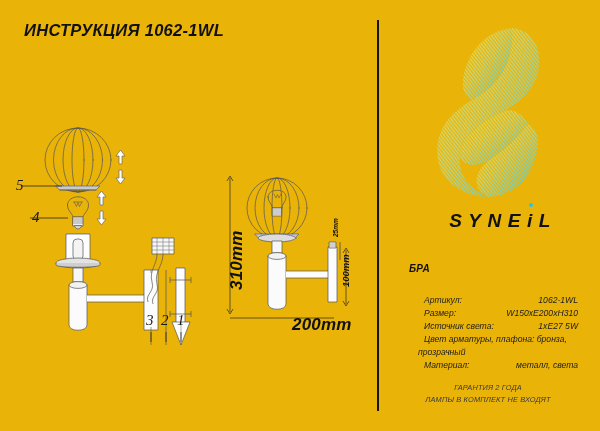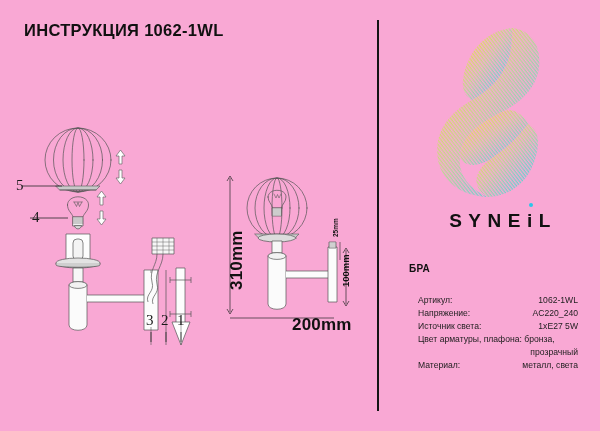--- a/index.html
+++ b/index.html
@@ -4,24 +4,25 @@
 <style>
   html, body {
     margin: 0;
     padding: 0;
     background: #ffffff;
   }
   #page {
     position: relative;
     width: 600px;
     height: 431px;
-    background: #f9a8d4;
+    background: #eab308;
     overflow: hidden;
     font-family: "Liberation Sans", sans-serif;
     color: #1a1a1a;
+    font-style: italic;
   }
 
   
   #title {
     position: absolute;
     left: 24px;
     top: 21px;
     font-size: 16.5px;
     font-weight: bold;
     letter-spacing: 0.3px;
@@ -141,27 +142,28 @@
     top: 294px;
     width: 160px;
     font-size: 8.6px;
     color: #1d1d1d;
   }
   .spec-row {
     display: flex;
     justify-content: space-between;
     align-items: center;
     line-height: 1.52;
+    margin-left: 6px;
   }
   .spec-label { white-space: nowrap; }
   .spec-value { white-space: nowrap; text-align: right; }
   .spec-row.wide { display: block; line-height: 1.52; }
   .spec-row.wide .spec-label { display: inline; }
   .spec-cont {
-    text-align: right;
+    text-align: left;
     line-height: 1.52;
   }
 
   #warranty {
     position: absolute;
     left: 398px;
     top: 382px;
     width: 180px;
     text-align: center;
     font-size: 7.4px;
@@ -398,31 +400,35 @@
   <div id="wordmark"><span>SYNE</span><span class="dotted">i</span><span>L</span></div>
 
   <div id="product-type">БРА</div>
 
   <div id="spec-table">
     <div class="spec-row">
       <span class="spec-label">Артикул:</span>
       <span class="spec-value">1062-1WL</span>
     </div>
     <div class="spec-row">
-      <span class="spec-label">Напряжение:</span>
-      <span class="spec-value">AC220_240</span>
+      <span class="spec-label">Размер:</span>
+      <span class="spec-value">W150xE200xH310</span>
     </div>
     <div class="spec-row">
       <span class="spec-label">Источник света:</span>
       <span class="spec-value">1xE27 5W</span>
     </div>
     <div class="spec-row wide">
       <span class="spec-label">Цвет арматуры, плафона: бронза,</span>
     </div>
     <div class="spec-cont">прозрачный</div>
     <div class="spec-row">
       <span class="spec-label">Материал:</span>
       <span class="spec-value">металл, света</span>
     </div>
   </div>
 
+  <div id="warranty">
+    <div>ГАРАНТИЯ 2 ГОДА</div>
+    <div>ЛАМПЫ В КОМПЛЕКТ НЕ ВХОДЯТ</div>
+  </div>
 
 </div>
 
 </body></html>

